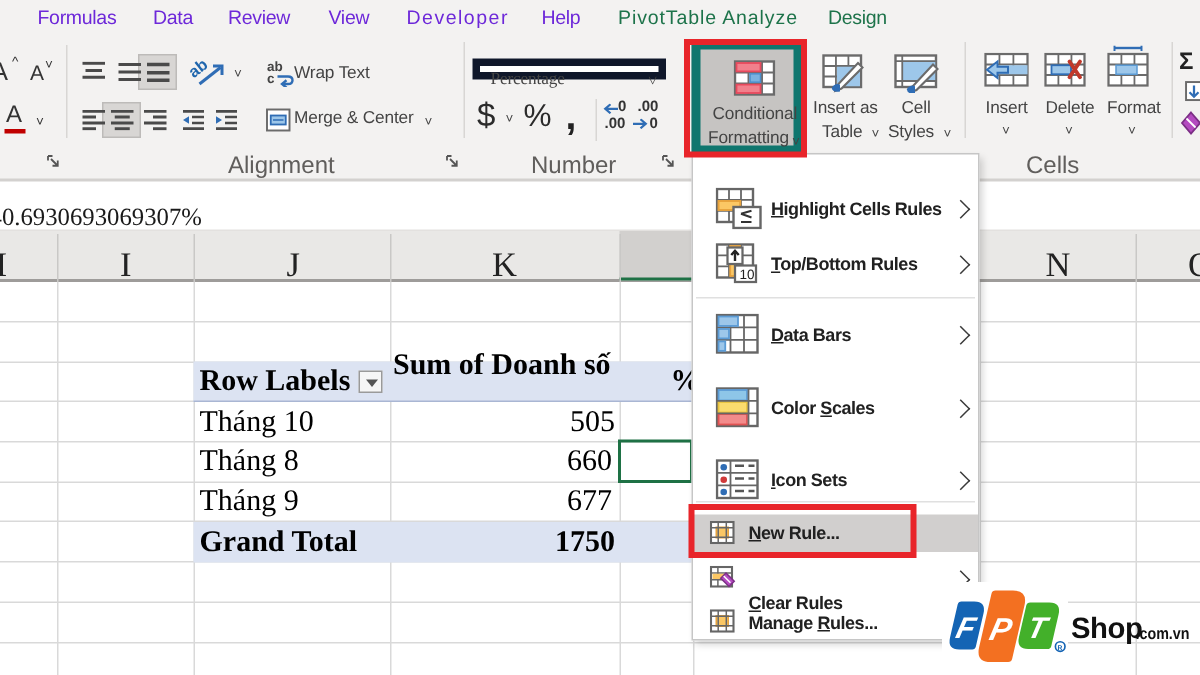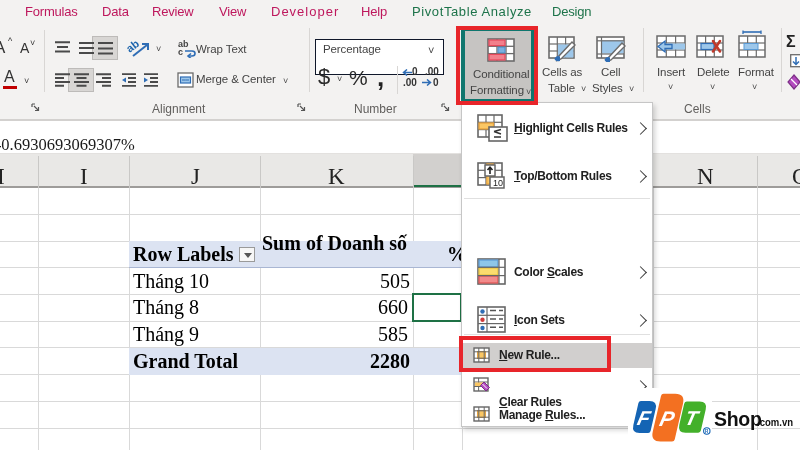--- a/index.html
+++ b/index.html
@@ -2,24 +2,24 @@
 <html><head>
 <meta charset="utf-8">
 <style>
   * { margin:0; padding:0; box-sizing:border-box; }
   html,body { width:800px; height:450px; overflow:hidden; }
   body { font-family:"Liberation Sans", sans-serif; position:relative; background:#fff; }
   .abs { position:absolute; }
 
   
   #ribbon { left:0; top:0; width:800px; height:120px; background:#f3f2f1; }
-  .tab { top:0; height:24px; line-height:24px; font-size:13px; color:#be185d; letter-spacing:-0.2px; }
+  .tab { top:0; height:24px; line-height:24px; font-size:13px; color:#6d28d9; letter-spacing:-0.2px; }
   .tab.grn { color:#1d734a; }
   .vsep { width:1px; background:#d8d6d4; }
-  .glabel { font-size:12px; color:#605e5c; }
+  .glabel { font-size:16px; color:#605e5c; }
   .launch { width:9px; height:9px; }
   .rtxt { font-size:11.5px; color:#444; letter-spacing:-0.1px; }
 
   
   #fbar { left:0; top:120px; width:800px; height:34px; background:#fff; border-top:1px solid #d3d1cf; border-bottom:1px solid #e3e1df; }
   #fbar .txt { font-family:"Liberation Serif", serif; font-size:16.5px; color:#1a1a1a; position:absolute; left:-7px; top:14px; white-space:nowrap; }
 
   
   #sheet { left:0; top:154px; width:800px; height:296px; background:#fff; }
   #colhead { left:0; top:0; width:800px; height:34px; background:#e9e8e6; border-bottom:2px solid #9e9c9a; }
@@ -121,21 +121,21 @@
   </svg>
 
   <div class="abs rtxt" style="left:196px; top:43px;">Wrap Text</div>
 
   <div class="abs rtxt" style="left:196px; top:73px;">Merge &amp; Center</div>
   <div class="abs" style="left:283px; top:76px; font-size:9px; color:#444;">˅</div>
 
   <div class="abs glabel" style="left:152px; top:102px;">Alignment</div>
   <div class="abs vsep" style="left:309px; top:28px; height:64px;"></div>
 
-  <div class="abs" style="left:315px; top:39px; width:129px; height:36px; background:#fff; border:1px solid #0f172a;">
+  <div class="abs" style="left:315px; top:39px; width:129px; height:14px; background:#fff; border:5px solid #0f172a;font-family:Liberation Serif, serif;">
     <div class="abs rtxt" style="left:7px; top:3px;">Percentage</div>
     <div class="abs" style="left:112px; top:4px; font-size:11px; color:#444;">˅</div>
   </div>
   <div class="abs" style="left:318px; top:64px; font-size:22px; color:#2b2b2b;">$</div>
   <div class="abs" style="left:337px; top:74px; font-size:9px; color:#444;">˅</div>
   <div class="abs" style="left:349px; top:66px; font-size:21px; color:#2b2b2b;">%</div>
   <div class="abs" style="left:377px; top:62px; font-size:26px; font-weight:bold; color:#222;">,</div>
   <div class="abs vsep" style="left:397px; top:66px; height:28px;"></div>
 
   <div class="abs" style="left:412px; top:66px; font-size:10px; font-weight:bold; color:#333;">0</div>
@@ -153,21 +153,21 @@
   <div class="abs rtxt" style="left:657px; top:66px;">Insert</div>
   <div class="abs rtxt" style="left:697px; top:66px;">Delete</div>
   <div class="abs rtxt" style="left:738px; top:66px;">Format</div>
   <div class="abs" style="left:668px; top:82px; font-size:9px; color:#444;">˅</div>
   <div class="abs" style="left:710px; top:82px; font-size:9px; color:#444;">˅</div>
   <div class="abs" style="left:752px; top:82px; font-size:9px; color:#444;">˅</div>
   <div class="abs glabel" style="left:684px; top:102px;">Cells</div>
   <div class="abs vsep" style="left:643px; top:28px; height:64px;"></div>
   <div class="abs vsep" style="left:781px; top:28px; height:64px;"></div>
 
-  <div class="abs" style="left:461px; top:27px; width:74px; height:76px; background:#c6c4c2; border:4px solid #0f766e;">
+  <div class="abs" style="left:461px; top:27px; width:74px; height:76px; background:#c6c4c2; border:6px solid #0f766e;">
     <svg class="abs" style="left:22px; top:7px;" width="28" height="24" viewBox="0 0 28 24">
       <rect x="1" y="1" width="26" height="22" fill="#fff" stroke="#6b6b6b" stroke-width="1.6"></rect>
       <line x1="1" y1="8.3" x2="27" y2="8.3" stroke="#6b6b6b" stroke-width="1.3"></line>
       <line x1="1" y1="15.6" x2="27" y2="15.6" stroke="#6b6b6b" stroke-width="1.3"></line>
       <line x1="10" y1="1" x2="10" y2="23" stroke="#6b6b6b" stroke-width="1.3"></line>
       <line x1="19" y1="1" x2="19" y2="23" stroke="#6b6b6b" stroke-width="1.3"></line>
       <rect x="2" y="2" width="16" height="5.6" fill="#f1808c" stroke="#e8495c" stroke-width="1.2"></rect>
       <rect x="11" y="9.2" width="7" height="5.6" fill="#7ab1e0" stroke="#4a8ecb" stroke-width="1"></rect>
       <rect x="2" y="16.4" width="16" height="5.6" fill="#f1808c" stroke="#e8495c" stroke-width="1.2"></rect>
     </svg>
@@ -179,21 +179,21 @@
   <svg class="abs" style="left:548px; top:36px;" width="30" height="26" viewBox="0 0 30 26">
     <rect x="1" y="1" width="25" height="21" fill="#fff" stroke="#6b6b6b" stroke-width="1.6"></rect>
     <line x1="1" y1="8" x2="26" y2="8" stroke="#6b6b6b" stroke-width="1.2"></line>
     <line x1="1" y1="15" x2="26" y2="15" stroke="#6b6b6b" stroke-width="1.2"></line>
     <line x1="9.3" y1="1" x2="9.3" y2="22" stroke="#6b6b6b" stroke-width="1.2"></line>
     <line x1="17.6" y1="1" x2="17.6" y2="22" stroke="#6b6b6b" stroke-width="1.2"></line>
     <rect x="10" y="8.5" width="15.3" height="13" fill="#9dc7ea"></rect>
     <path d="M24 6 L27 9 L13 23 L9 24.5 L10.5 20.5 Z" fill="#fff" stroke="#6b6b6b" stroke-width="1.4"></path>
     <path d="M12 25 Q7 26 6.5 22.5 Q9 19 12 20.5 Z" fill="#2f6db5"></path>
   </svg>
-  <div class="abs rtxt" style="left:542px; top:66px;">Cells as</div>
+  <div class="abs rtxt" style="left:542px; top:66px;">Insert as</div>
   <div class="abs rtxt" style="left:548px; top:82px;">Table</div>
   <div class="abs" style="left:581px; top:84px; font-size:9px; color:#444;">˅</div>
 
   <svg class="abs" style="left:596px; top:36px;" width="32" height="26" viewBox="0 0 32 26">
     <rect x="1" y="1" width="27" height="21" fill="#fff" stroke="#6b6b6b" stroke-width="1.6"></rect>
     <rect x="5.5" y="4.5" width="22" height="13" fill="#9dc7ea"></rect>
     <line x1="1" y1="4.8" x2="28" y2="4.8" stroke="#6b6b6b" stroke-width="1.2"></line>
     <line x1="1" y1="18" x2="28" y2="18" stroke="#6b6b6b" stroke-width="1.2"></line>
     <line x1="5.5" y1="1" x2="5.5" y2="22" stroke="#6b6b6b" stroke-width="1.2"></line>
     <path d="M26 7 L29 10 L15 24 L11 25.5 L12.5 21.5 Z" fill="#fff" stroke="#6b6b6b" stroke-width="1.4"></path>
@@ -303,32 +303,32 @@
 
   <div class="abs" style="left:239px; top:93px; width:16px; height:15px; background:#f6f6f6; border:1px solid #9a9a9a;">
     <div class="abs" style="left:4px; top:5px; width:0; height:0; border-left:4px solid transparent; border-right:4px solid transparent; border-top:5px solid #555;"></div>
   </div>
 
   <div class="abs cell" style="left:133px; top:116px;">Tháng 10</div>
   <div class="abs cell" style="left:380px; top:116px;">505</div>
   <div class="abs cell" style="left:133px; top:142px;">Tháng 8</div>
   <div class="abs cell" style="left:378px; top:142px;">660</div>
   <div class="abs cell" style="left:133px; top:169px;">Tháng 9</div>
-  <div class="abs cell" style="left:378px; top:169px;">585</div>
+  <div class="abs cell" style="left:378px; top:169px;">677</div>
 
   <div class="abs lav" style="left:129px; top:194px; width:333px; height:27px;"></div>
   <div class="abs cell b" style="left:133px; top:196px;">Grand Total</div>
-  <div class="abs cell b" style="left:370px; top:196px;">2280</div>
+  <div class="abs cell b" style="left:370px; top:196px;">1750</div>
 
   <div class="abs" style="left:412px; top:139px; width:50px; height:29px; border:2px solid #1e7145;"></div>
 </div>
 
 <div id="menu" class="abs">
 
-  <div class="mi" style="top:2px; height:46px;text-decoration:underline;">
+  <div class="mi" style="top:13px; height:46px;text-decoration:underline;">
     <svg class="abs" style="left:15px; top:9px;" width="31" height="28" viewBox="0 0 31 28">
       <rect x="1" y="1" width="24" height="22" fill="#fff" stroke="#666" stroke-width="1.6"></rect>
       <line x1="1" y1="8.3" x2="25" y2="8.3" stroke="#666" stroke-width="1.2"></line>
       <line x1="1" y1="15.6" x2="25" y2="15.6" stroke="#666" stroke-width="1.2"></line>
       <line x1="9" y1="1" x2="9" y2="23" stroke="#666" stroke-width="1.2"></line>
       <line x1="17" y1="1" x2="17" y2="23" stroke="#666" stroke-width="1.2"></line>
       <rect x="2" y="9" width="14.5" height="6" fill="#fbc764" stroke="#e8a33d" stroke-width="1.3"></rect>
       <rect x="12" y="13" width="18" height="14" fill="#fff" stroke="#666" stroke-width="1.6"></rect>
       <path d="M17 17.5 L24 15.5 M17 17.5 L24 20 M17 23 L24 23" stroke="#333" stroke-width="1.4"></path>
     </svg>
@@ -347,20 +347,34 @@
       <rect x="8" y="3" width="10" height="11" fill="#fff" stroke="#666" stroke-width="1.5"></rect>
       <path d="M13 12 L13 6 M10.5 8 L13 5.2 L15.5 8" stroke="#222" stroke-width="1.6" fill="none"></path>
       <rect x="13" y="15" width="14" height="11" fill="#fff" stroke="#666" stroke-width="1.5"></rect>
       <text x="16" y="24" font-family="Liberation Sans" font-size="9" fill="#222">10</text>
     </svg>
     <div class="mtext" style="top:16px;"><u>T</u>op/Bottom Rules</div>
     <div class="marrow" style="top:19px;"></div>
   </div>
   <div class="msep" style="top:95px;"></div>
 
+  <div class="mi" style="top:97px; height:46px;">
+    <svg class="abs" style="left:15px; top:9px;" width="31" height="28" viewBox="0 0 31 28">
+      <rect x="1" y="1" width="27" height="25" fill="#fff" stroke="#666" stroke-width="1.6"></rect>
+      <line x1="1" y1="9.3" x2="28" y2="9.3" stroke="#666" stroke-width="1.2"></line>
+      <line x1="1" y1="17.6" x2="28" y2="17.6" stroke="#666" stroke-width="1.2"></line>
+      <line x1="10" y1="1" x2="10" y2="26" stroke="#666" stroke-width="1.2"></line>
+      <line x1="19" y1="1" x2="19" y2="26" stroke="#666" stroke-width="1.2"></line>
+      <rect x="2" y="2" width="13" height="6.3" fill="#9dc7ea" stroke="#5b9bd5" stroke-width="1.2"></rect>
+      <rect x="2" y="10.3" width="7" height="6.3" fill="#9dc7ea" stroke="#5b9bd5" stroke-width="1.2"></rect>
+      <rect x="2" y="18.6" width="4.5" height="6.3" fill="#9dc7ea" stroke="#5b9bd5" stroke-width="1.2"></rect>
+    </svg>
+    <div class="mtext" style="top:16px;"><u>D</u>ata Bars</div>
+    <div class="marrow" style="top:19px;"></div>
+  </div>
 
   <div class="mi" style="top:146px; height:46px;">
     <svg class="abs" style="left:15px; top:9px;" width="31" height="28" viewBox="0 0 31 28">
       <rect x="1" y="1" width="27" height="25" fill="#fff" stroke="#666" stroke-width="1.6"></rect>
       <rect x="2" y="2" width="19" height="7" fill="#8ec6e8" stroke="#5b9bd5" stroke-width="1.2"></rect>
       <rect x="2" y="10" width="19" height="7" fill="#fbdc6e" stroke="#e8c23d" stroke-width="1.2"></rect>
       <rect x="2" y="18" width="19" height="7" fill="#f28b8b" stroke="#e05252" stroke-width="1.2"></rect>
       <line x1="1" y1="9.3" x2="28" y2="9.3" stroke="#666" stroke-width="1.2"></line>
       <line x1="1" y1="17.6" x2="28" y2="17.6" stroke="#666" stroke-width="1.2"></line>
       <line x1="22" y1="1" x2="22" y2="26" stroke="#666" stroke-width="1.2"></line>

